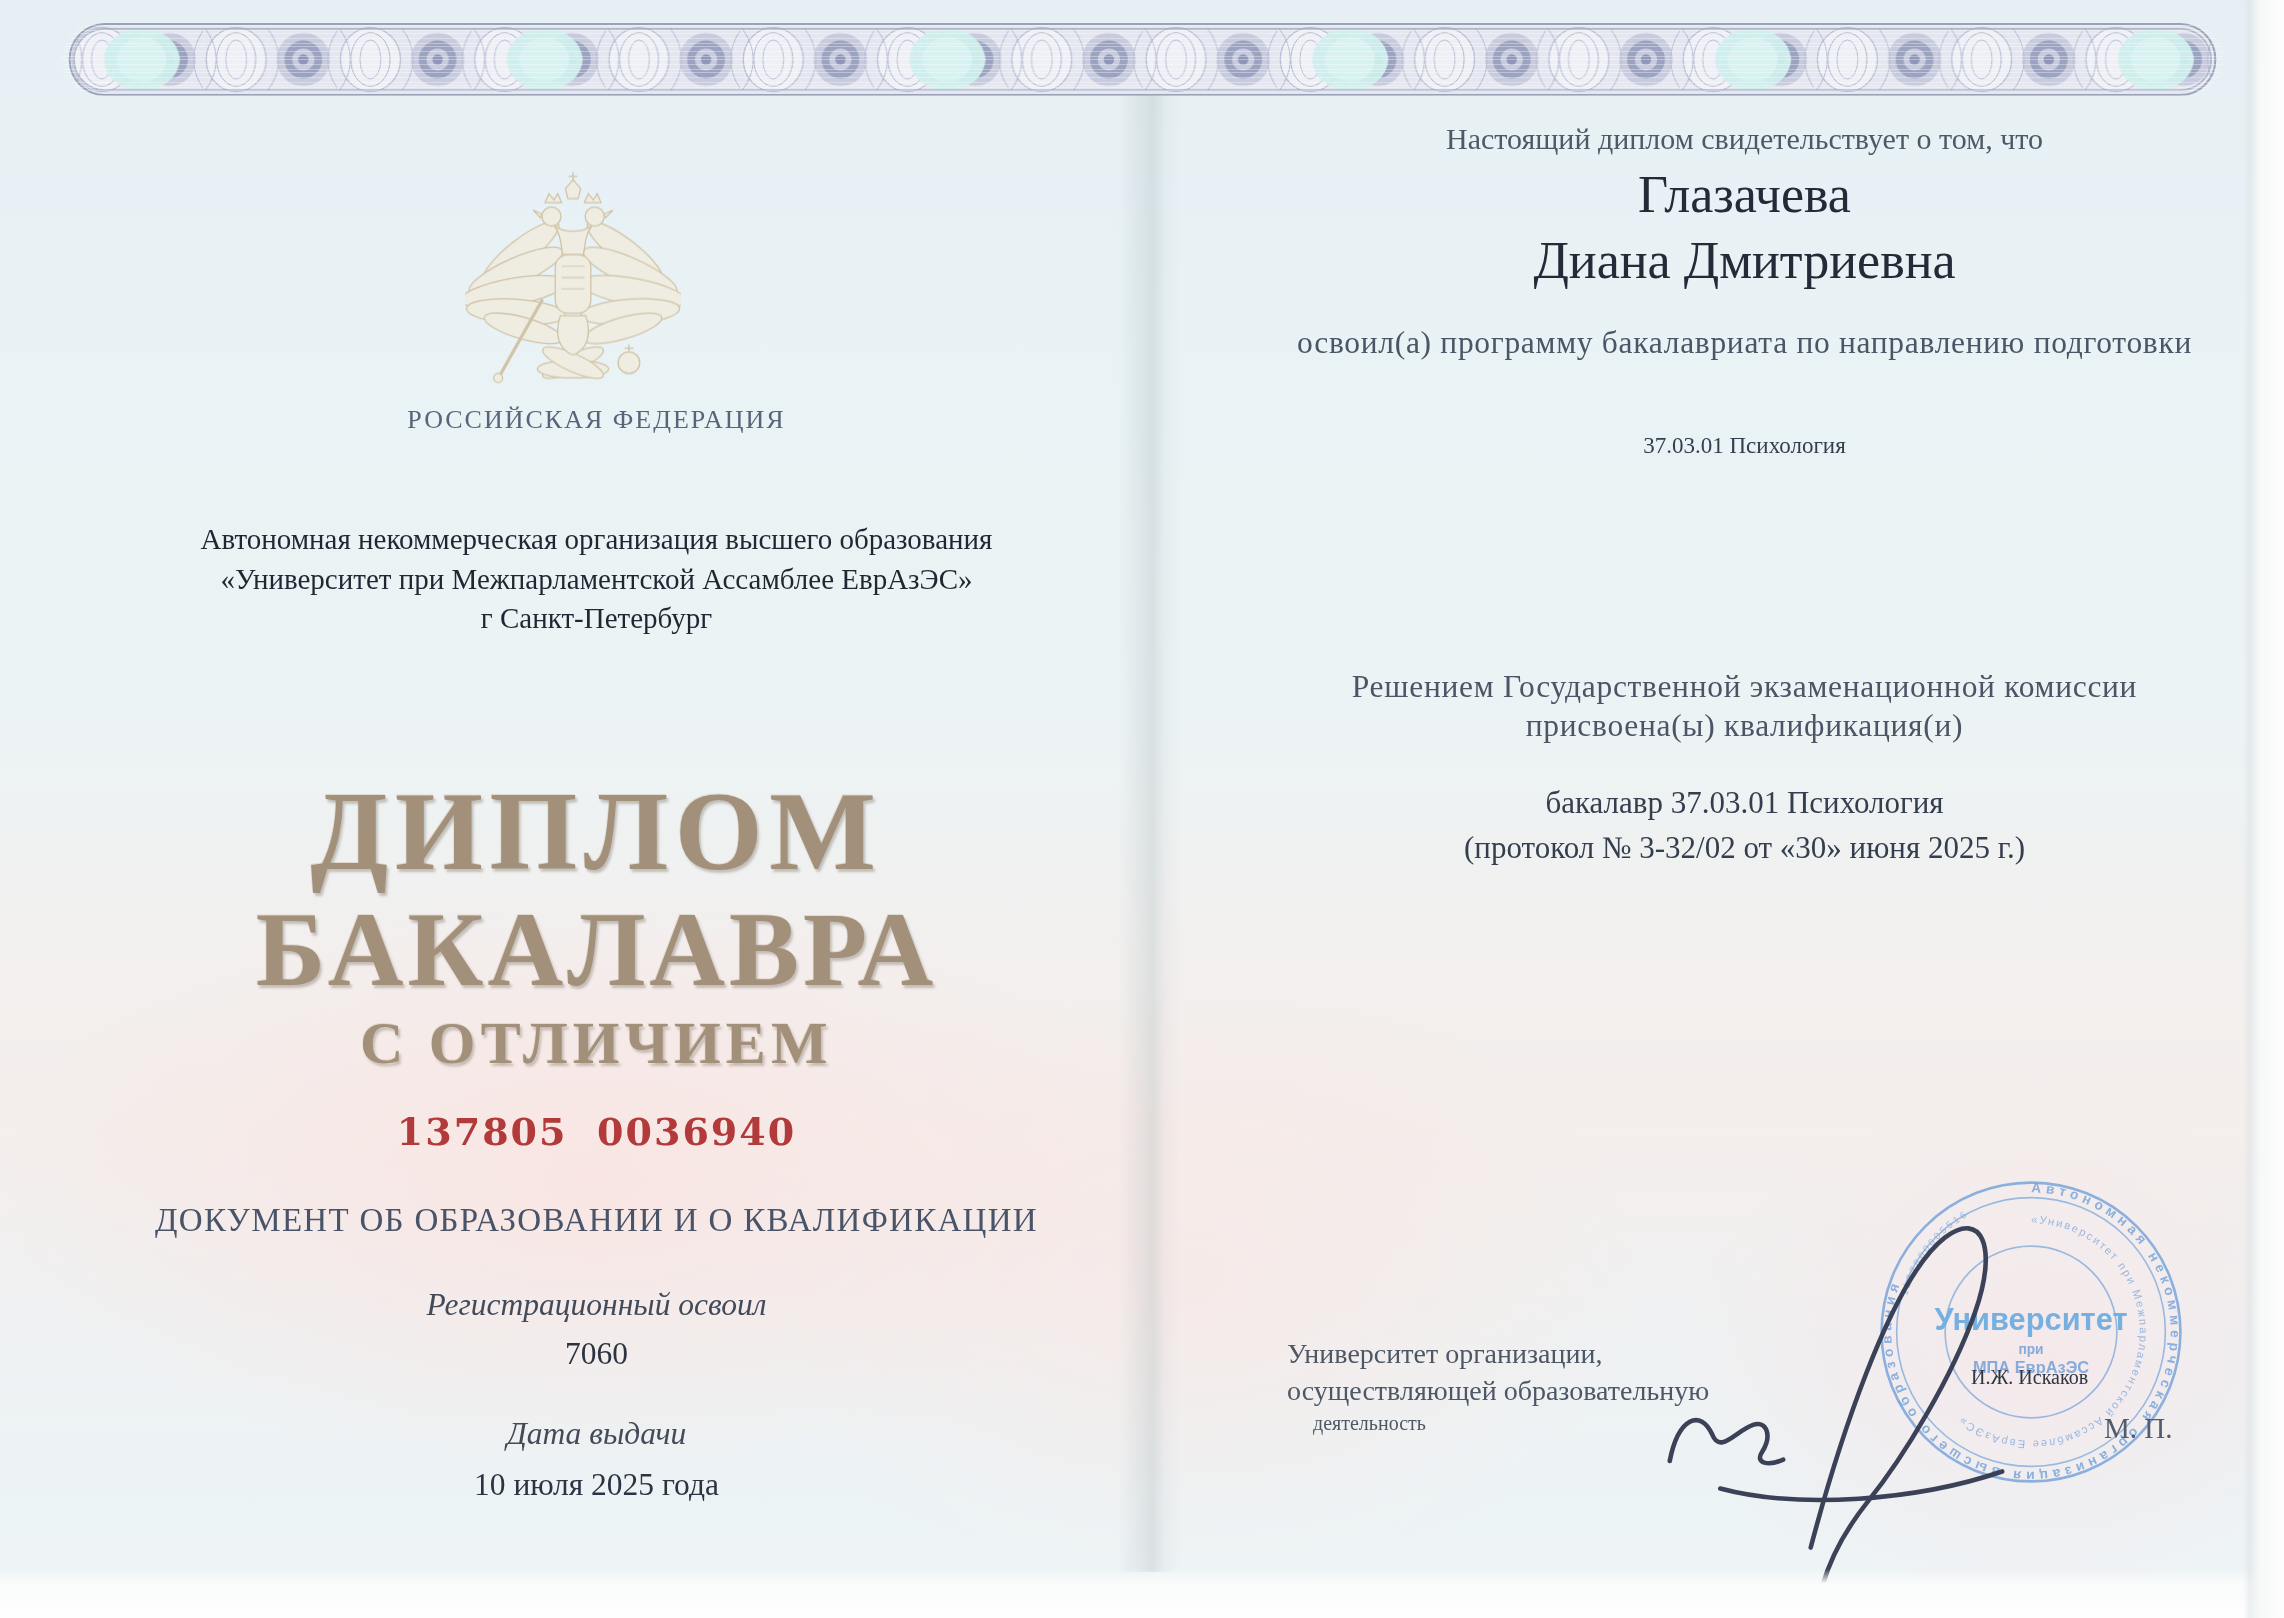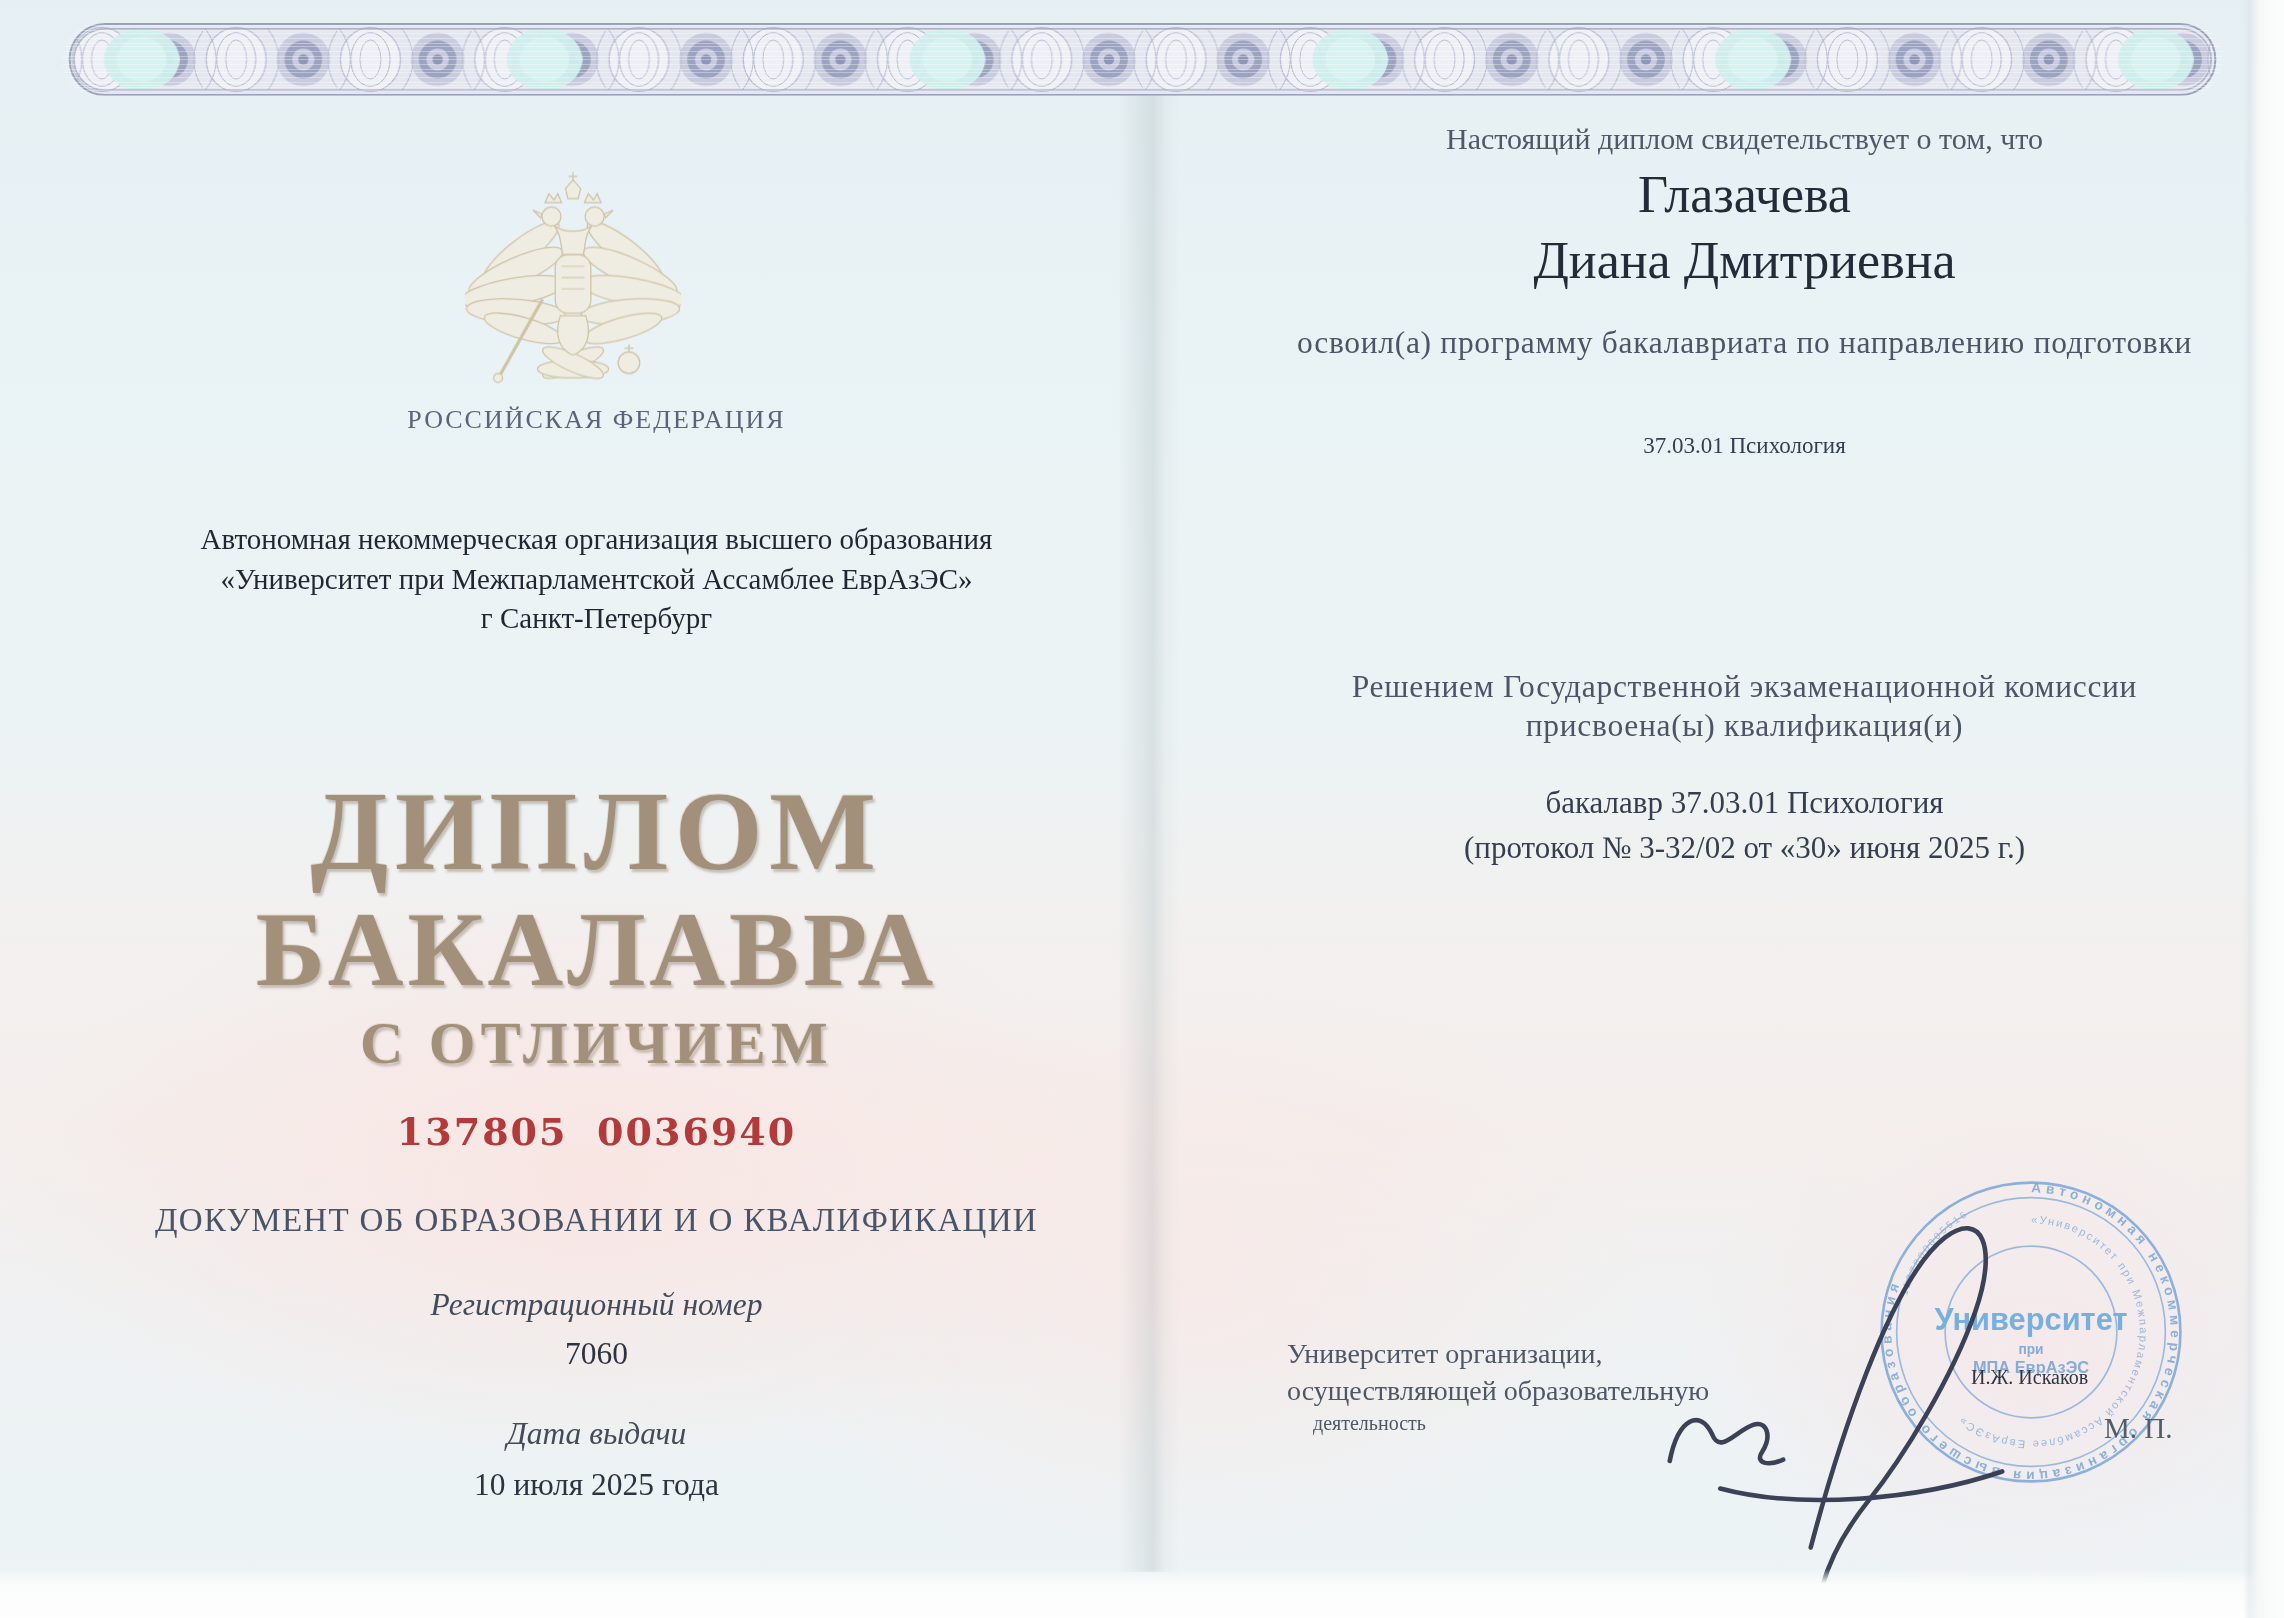--- a/index.html
+++ b/index.html
@@ -119,21 +119,21 @@
     <div class="abs c" style="top:602px;font-size:29px;color:#1f2733;">г Санкт-Петербург</div>
 
     <div class="abs c title-gold" style="top:766px;font-size:113px;letter-spacing:6.6px;">ДИПЛОМ</div>
     <div class="abs c title-gold" style="top:889px;font-size:105px;letter-spacing:3.9px;">БАКАЛАВРА</div>
     <div class="abs c title-gold" style="top:1009px;font-size:60px;letter-spacing:5.2px;">С ОТЛИЧИЕМ</div>
 
     <div class="abs c" style="top:1109px;font-size:38px;font-weight:bold;color:#b23a3a;letter-spacing:2px;word-spacing:14.4px;font-family:'DejaVu Serif','Liberation Serif',serif;">137805 0036940</div>
 
     <div class="abs c" style="top:1202px;font-size:33px;letter-spacing:1.3px;color:#4a5468;">ДОКУМЕНТ ОБ ОБРАЗОВАНИИ И О КВАЛИФИКАЦИИ</div>
 
-    <div class="abs c it" style="top:1287px;">Регистрационный номер</div>
+    <div class="abs c it" style="top:1287px;">Регистрационный освоил</div>
     <div class="abs c" style="top:1336px;font-size:31.5px;color:#2c3442;">7060</div>
 
     <div class="abs c it" style="top:1416px;">Дата выдачи</div>
     <div class="abs c" style="top:1467px;font-size:31.5px;color:#2c3442;">10 июля 2025 года</div>
   </div>
 
   <div class="col" id="right-col">
 
     <div class="abs c" style="top:122px;font-size:30px;color:#4e5868;">Настоящий диплом свидетельствует о том, что</div>
 

